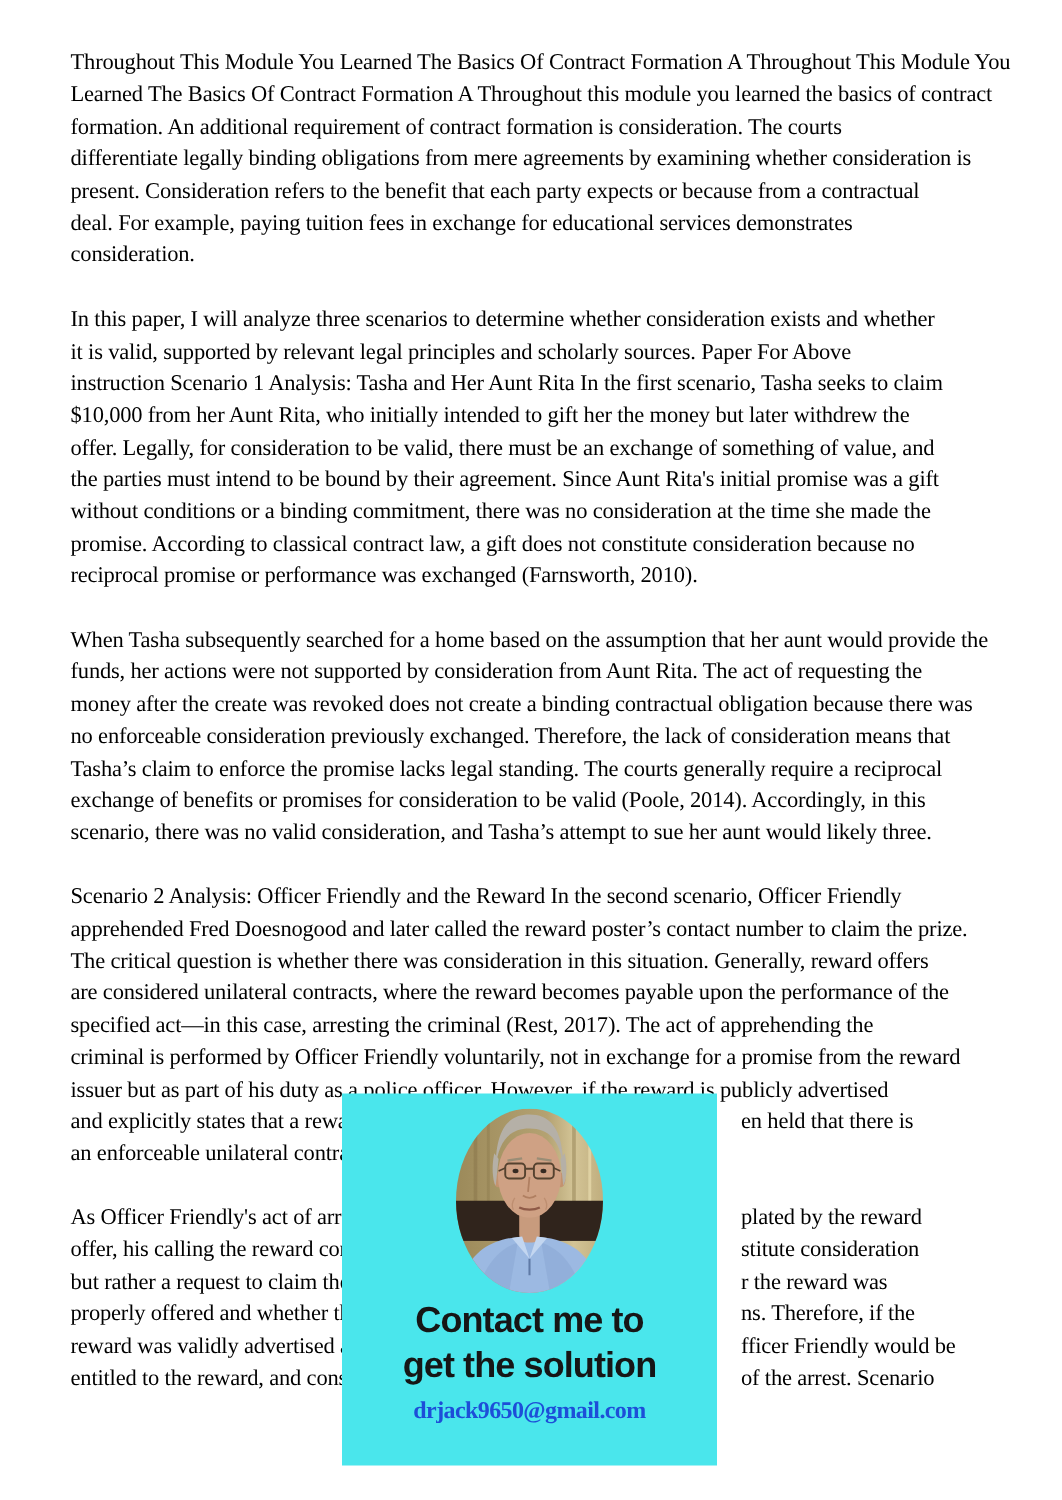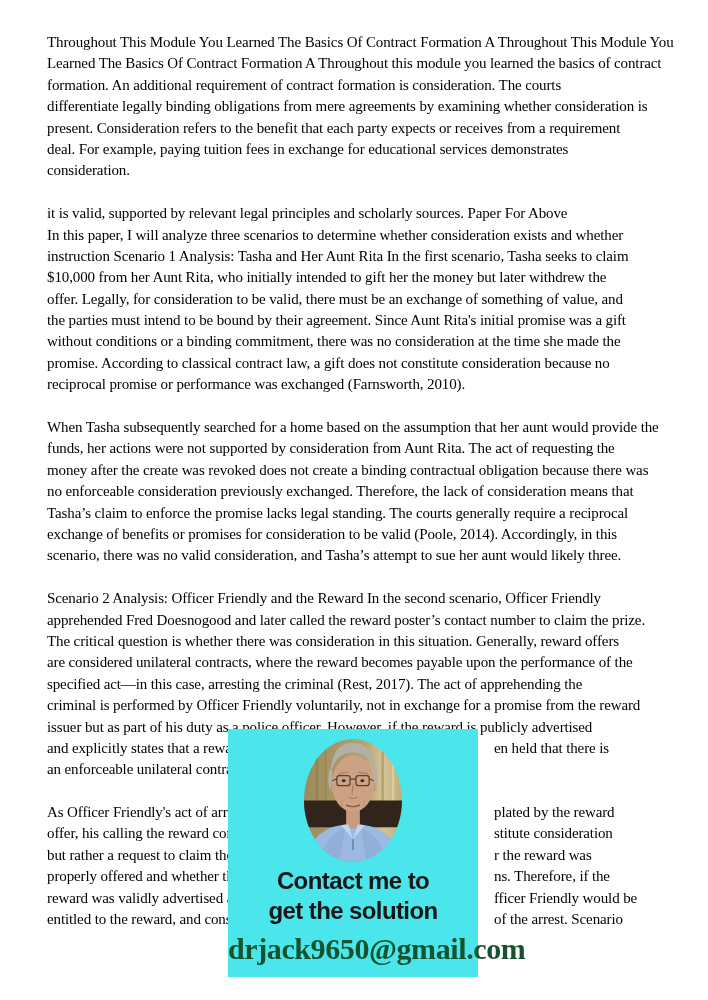--- a/index.html
+++ b/index.html
@@ -70,43 +70,43 @@
     letter-spacing: -0.6px;
     color: #161616;
   }
   .email {
     position: absolute;
     top: 203px;
     left: 0;
     width: 100%;
     font-family: "Liberation Serif", serif;
     font-weight: 700;
-    font-size: 30px;
+    font-size: 16px;
     letter-spacing: -0.4px;
-    color: #14532d;
+    color: #1d4ed8;
   }
 </style>
 </head>
 <body>
 
 <div class="page">
 
   <div id="doc">
       <div class="para">
         <div class="line">Throughout This Module You Learned The Basics Of Contract Formation A Throughout This Module You</div>
         <div class="line">Learned The Basics Of Contract Formation A Throughout this module you learned the basics of contract</div>
         <div class="line">formation. An additional requirement of contract formation is consideration. The courts</div>
         <div class="line">differentiate legally binding obligations from mere agreements by examining whether consideration is</div>
-        <div class="line">present. Consideration refers to the benefit that each party expects or receives from a requirement</div>
+        <div class="line">present. Consideration refers to the benefit that each party expects or because from a contractual</div>
         <div class="line">deal. For example, paying tuition fees in exchange for educational services demonstrates</div>
         <div class="line">consideration.</div>
       </div>
       <div class="para">
+        <div class="line">In this paper, I will analyze three scenarios to determine whether consideration exists and whether</div>
         <div class="line">it is valid, supported by relevant legal principles and scholarly sources. Paper For Above</div>
-        <div class="line">In this paper, I will analyze three scenarios to determine whether consideration exists and whether</div>
         <div class="line">instruction Scenario 1 Analysis: Tasha and Her Aunt Rita In the first scenario, Tasha seeks to claim</div>
         <div class="line">$10,000 from her Aunt Rita, who initially intended to gift her the money but later withdrew the</div>
         <div class="line">offer. Legally, for consideration to be valid, there must be an exchange of something of value, and</div>
         <div class="line">the parties must intend to be bound by their agreement. Since Aunt Rita's initial promise was a gift</div>
         <div class="line">without conditions or a binding commitment, there was no consideration at the time she made the</div>
         <div class="line">promise. According to classical contract law, a gift does not constitute consideration because no</div>
         <div class="line">reciprocal promise or performance was exchanged (Farnsworth, 2010).</div>
       </div>
       <div class="para">
         <div class="line">When Tasha subsequently searched for a home based on the assumption that her aunt would provide the</div>

